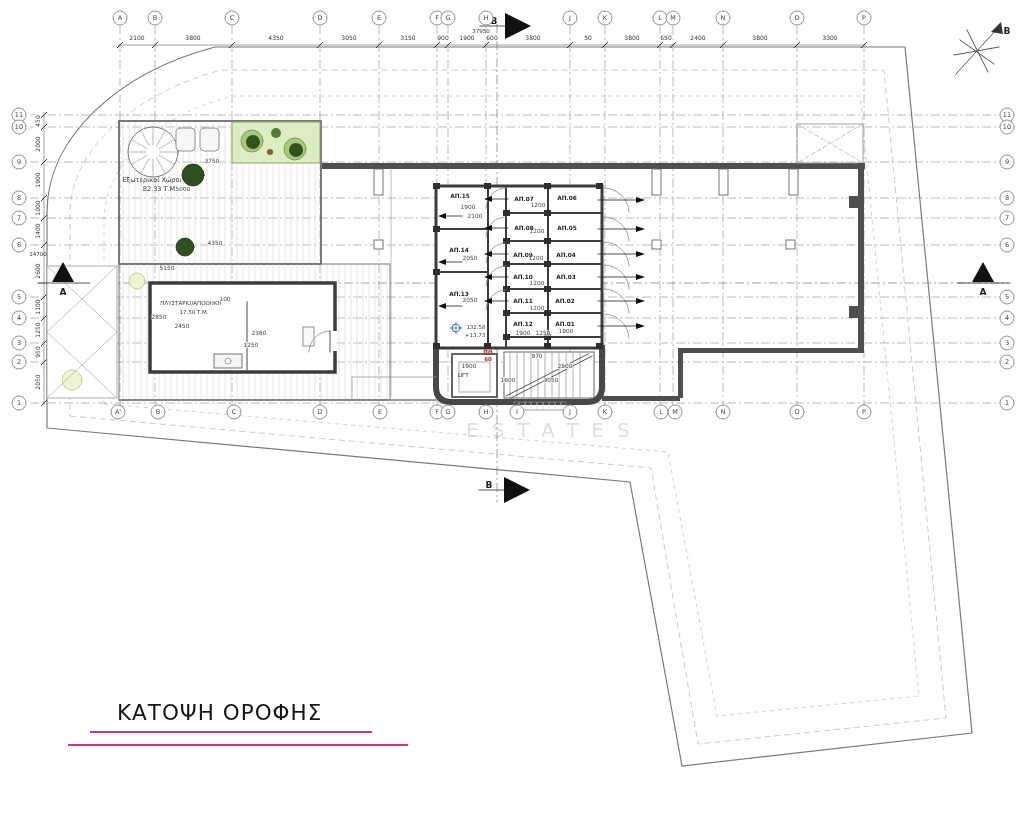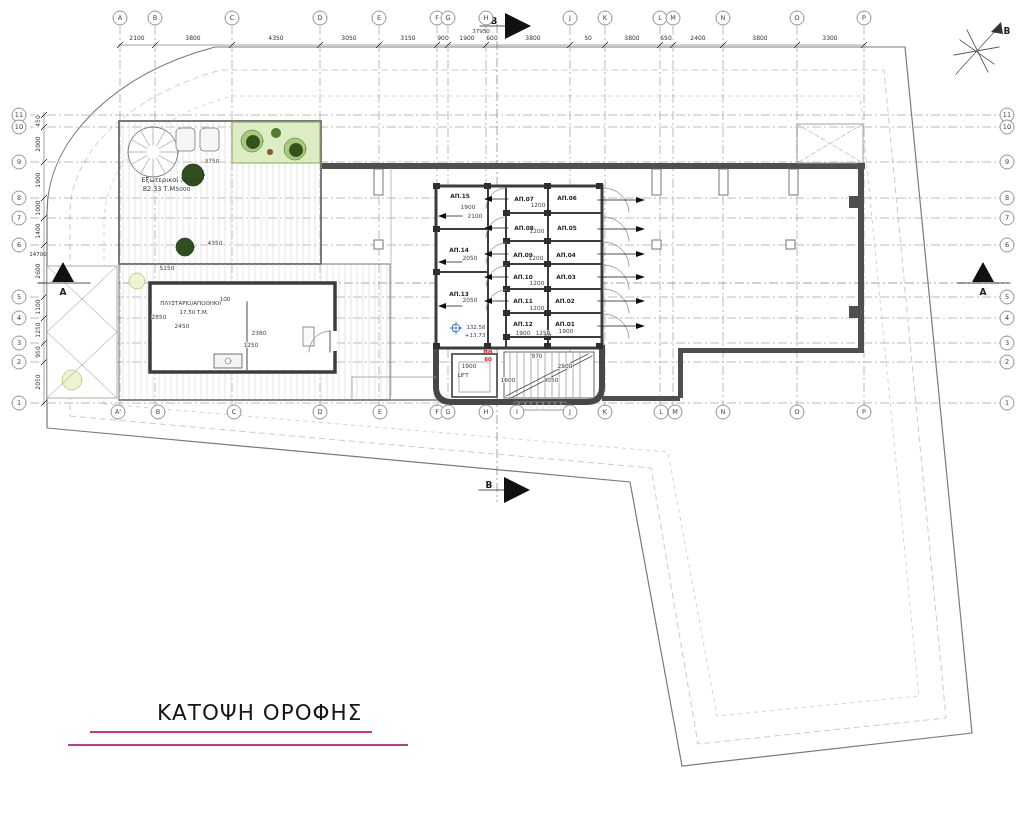--- a/index.html
+++ b/index.html
@@ -280,24 +280,25 @@
       <g stroke="#555" stroke-width="1">
         <line x1="956" y1="74" x2="996" y2="30"></line>
         <line x1="960" y1="40" x2="994" y2="64"></line>
         <line x1="967" y1="30" x2="988" y2="72"></line>
         <line x1="954" y1="55" x2="999" y2="47"></line>
         <polygon points="1001,22 991,32 1003,34" fill="#333" stroke="none"></polygon>
       </g>
     </g>
   </svg>
 
+  <div class="abs wm2" style="left:466px;top:418px;">ESTATES</div>
 
   <div id="labels" class="abs" style="left:0;top:0;width:1024px;height:815px;">
 
-    <div class="abs roomlabel" style="left:171px;top:180px;">Εξωτερικοί Χώροι</div>
+    <div class="abs roomlabel" style="left:152px;top:180px;">Εξωτερικοί Χώροι</div>
     <div class="abs roomlabel" style="left:160px;top:189px;">82.33 Τ.Μ.</div>
     <div class="abs small5" style="left:191px;top:303px;">ΠΛΥΣΤΑΡΙΟ/ΑΠΟΘΗΚΗ</div>
     <div class="abs small5" style="left:194px;top:312px;">17.50 Τ.Μ.</div>
     <div class="abs small5" style="left:463px;top:375px;">LIFT</div>
 
     <div class="abs lvl" style="left:476px;top:327px;">132.58</div>
     <div class="abs lvl" style="left:475px;top:335px;">+13.73</div>
 
     <div class="abs fire" style="left:488px;top:352px;">ΠΘ</div>
     <div class="abs fire" style="left:488px;top:359px;">60</div>
@@ -423,16 +424,16 @@
       <div class="abs unit" style="left: 523px; top: 301px;">ΑΠ.11</div>
       <div class="abs unit" style="left: 523px; top: 324px;">ΑΠ.12</div>
       <div class="abs unit" style="left: 567px; top: 198px;">ΑΠ.06</div>
       <div class="abs unit" style="left: 567px; top: 228px;">ΑΠ.05</div>
       <div class="abs unit" style="left: 566px; top: 255px;">ΑΠ.04</div>
       <div class="abs unit" style="left: 566px; top: 277px;">ΑΠ.03</div>
       <div class="abs unit" style="left: 565px; top: 301px;">ΑΠ.02</div>
       <div class="abs unit" style="left: 565px; top: 324px;">ΑΠ.01</div>
     </div>
 
-  <div class="abs title" style="left:117px;top:700px;margin-left:40px;">ΚΑΤΟΨΗ ΟΡΟΦΗΣ</div>
+  <div class="abs title" style="left:117px;top:700px;">ΚΑΤΟΨΗ ΟΡΟΦΗΣ</div>
   <div class="abs uline" style="left:90px;top:731px;width:282px;"></div>
   <div class="abs uline" style="left:68px;top:744px;width:340px;height:1.5px;"></div>
 </div>
 
 </body></html>

